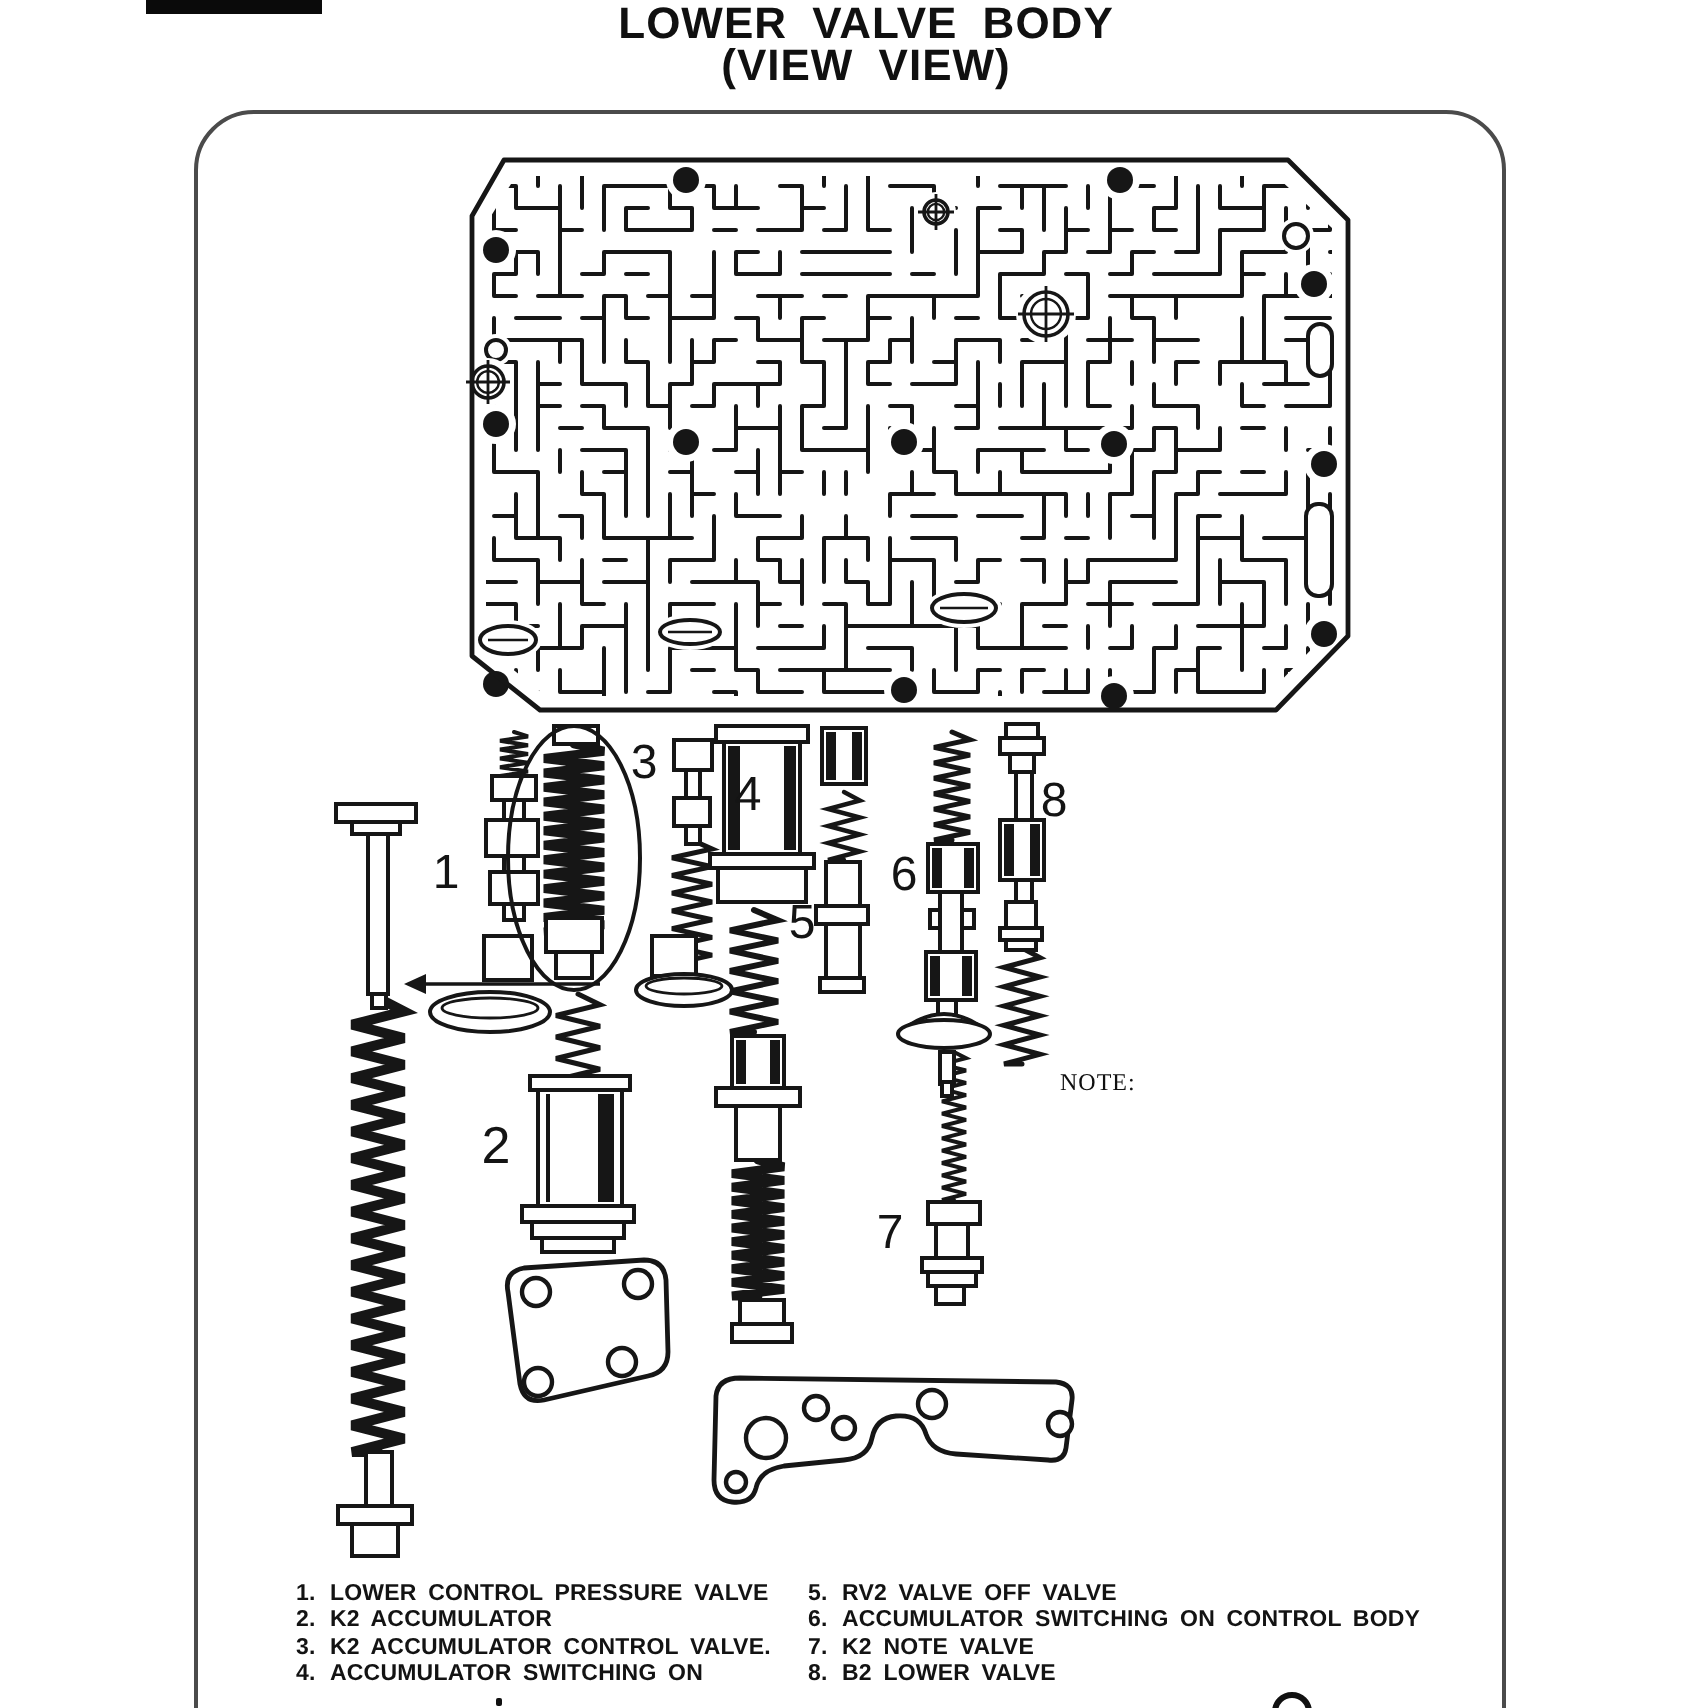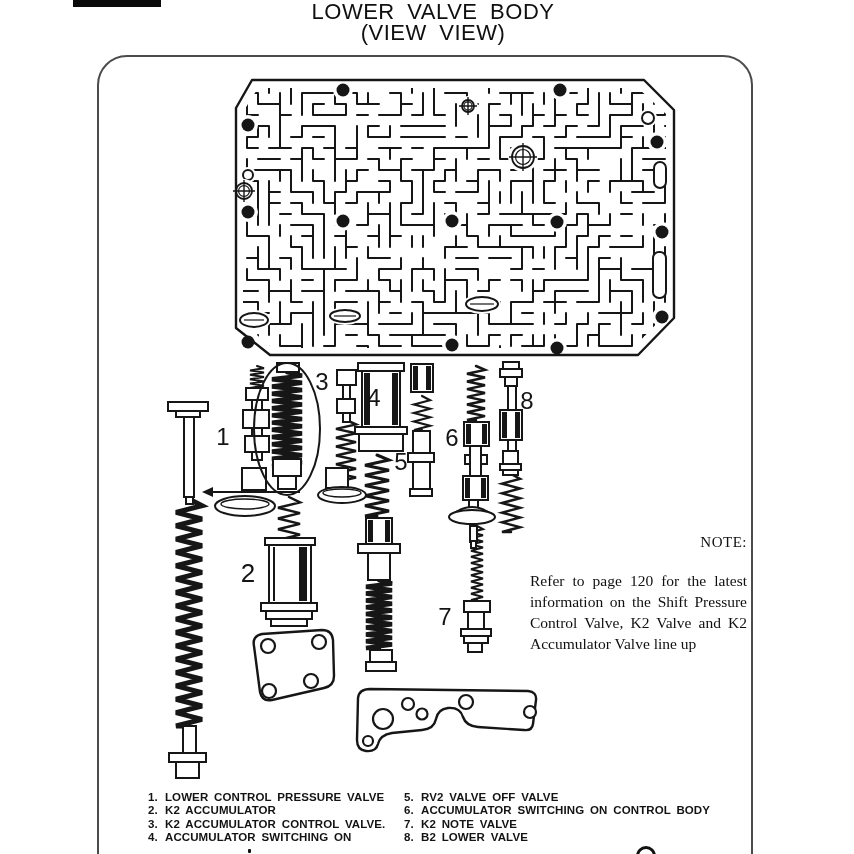--- a/index.html
+++ b/index.html
@@ -1,29 +1,29 @@
 <!DOCTYPE html>
 <html style="--ink: #161616; --frame: #4b4b4b; --bg: #ffffff;"><head>
 <meta charset="utf-8">
 <style>
   :root{ --ink:#161616; --frame:#4b4b4b; --bg:#ffffff; }
   html,body{margin:0;padding:0;background:#fff;}
   .page{position:relative;width:854px;height:854px;background:var(--bg);overflow:hidden;
         font-family:"Liberation Sans",sans-serif;color:var(--ink);}
   .corner-bar{position:absolute;left:73px;top:0;width:88px;height:7px;background:#0a0a0a;}
   .title{position:absolute;left:103px;top:1px;width:660px;text-align:center;
-         font-weight:normal;font-size:22px;line-height:21px;letter-spacing:.5px;word-spacing:6px;color:#101010;}
+         font-weight:bold;font-size:22px;line-height:21px;letter-spacing:.5px;word-spacing:6px;color:#101010;}
   .frame{position:absolute;left:97px;top:55px;width:652px;height:840px;
          border:2px solid var(--frame);border-radius:30px;}
   svg.diagram{position:absolute;left:0;top:0;}
   .callout{position:absolute;transform:translate(-50%,-50%);font-size:24px;font-weight:400;color:#141414;
            font-family:"Liberation Sans",sans-serif;}
   .callout.big{font-size:26px;}
   .note{position:absolute;left:530px;top:534px;width:217px;font-family:"Liberation Serif",serif;color:#101010;}
-  .note-h{font-size:15px;letter-spacing:.5px;text-align:right;}
+  .note-h{font-size:12px;letter-spacing:.5px;}
   .note-b{margin-top:19px;font-size:15.5px;line-height:21px;text-align:justify;}
   .legend{position:absolute;top:791px;font-weight:bold;font-size:11.5px;line-height:13.3px;
           letter-spacing:.1px;word-spacing:2.5px;color:#131313;white-space:nowrap;}
   .legend-left{left:148px;}
   .legend-right{left:404px;}
   .legend-line{display:flex;}
   .legend-num{width:17px;flex:0 0 17px;}
   .stray-dot{position:absolute;left:248px;top:849px;width:3px;height:4px;background:#111;border-radius:1px;}
   .stray-blob{position:absolute;left:636px;top:846px;width:14px;height:14px;border:3px solid #111;border-radius:50%;}
 </style>
@@ -223,21 +223,20 @@
       <div class="callout" style="left: 322px; top: 382px;">3</div>
       <div class="callout" style="left: 374px; top: 398px;">4</div>
       <div class="callout" style="left: 401px; top: 462px;">5</div>
       <div class="callout" style="left: 452px; top: 438px;">6</div>
       <div class="callout" style="left: 445px; top: 617px;">7</div>
       <div class="callout" style="left: 527px; top: 401px;">8</div>
     </div>
 
   <div class="note">
     <div class="note-h">NOTE:</div>
-    <div class="note-b">Refer to page 120 for the latest information on the Shift Pressure Control Valve, K2 Valve and K2 Accumulator Valve line up</div>
   </div>
 
   <div class="legend legend-left" id="legend-left">
       <div class="legend-line">
         <span class="legend-num">1.</span>
         <span>LOWER CONTROL PRESSURE VALVE</span>
       </div>
       <div class="legend-line">
         <span class="legend-num">2.</span>
         <span>K2 ACCUMULATOR</span>

